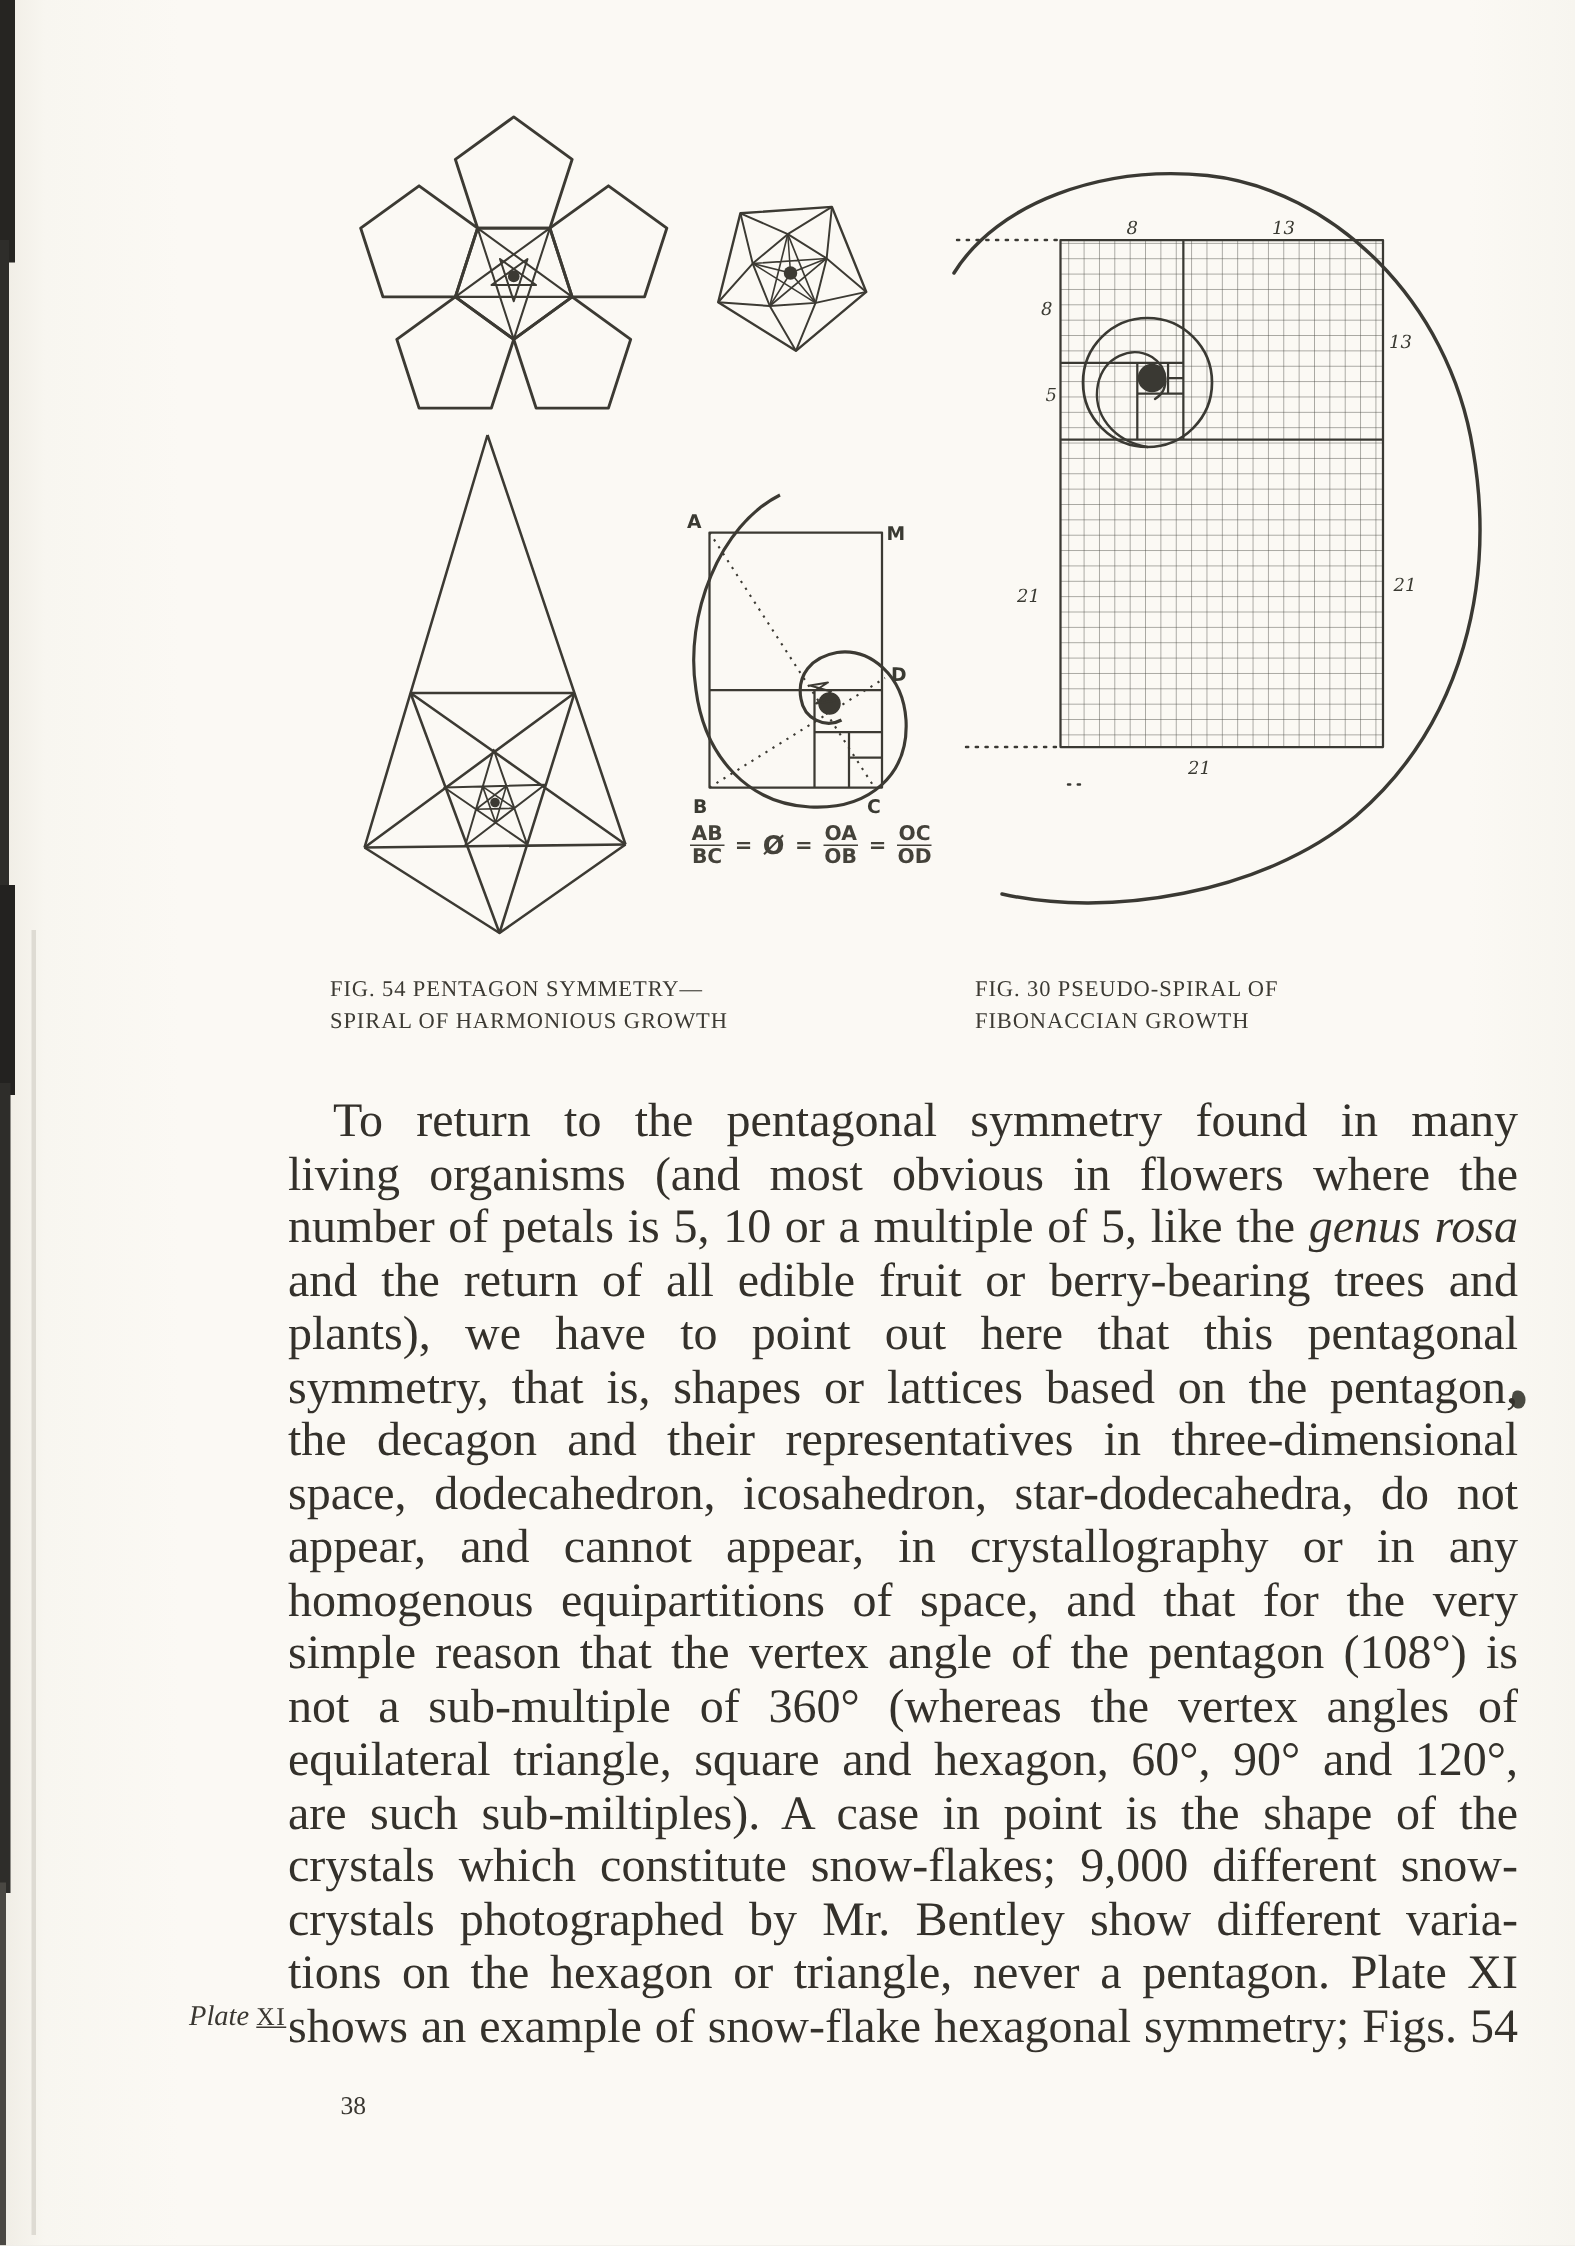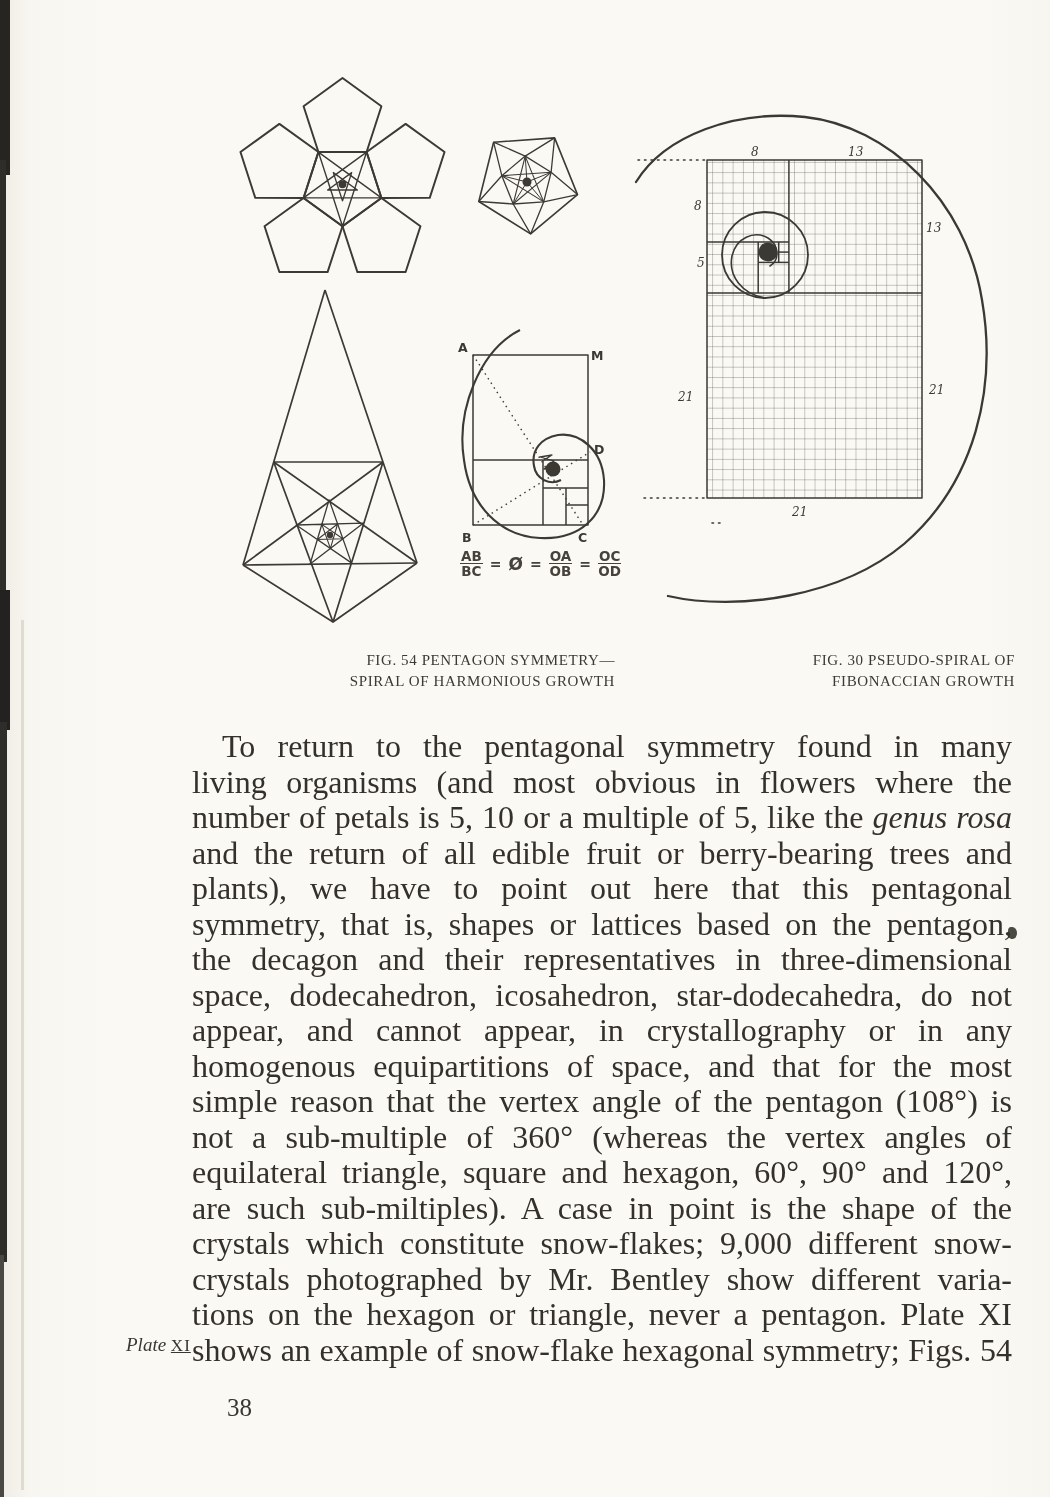--- a/index.html
+++ b/index.html
@@ -9,35 +9,35 @@
     background-image:linear-gradient(90deg, #efece4 0px, #f8f6f0 30px, #fbf9f4 120px, #fbf9f4 980px, #f7f5ef 1050px);
     font-family:"Liberation Serif", serif;color:#35322c;
   }
   .abs{position:absolute;}
   
   .gutter{background:#2e2d2a;}
   .streak{background:#dedbd3;}
   .speck{background:#4a4a42;border-radius:40% 60% 55% 45%;}
   
   .caption{
-    text-align:right;font-size:15px;line-height:21px;letter-spacing:0.6px;
+    text-align:left;font-size:15px;line-height:21px;letter-spacing:0.6px;
     color:#3c3a33;font-family:"Liberation Serif",serif;
   }
   
   #bodytext{font-size:32px;line-height:35.5px;color:#34312b;}
   .bline{
     text-align:justify;text-align-last:justify;white-space:normal;
     height:35.5px;overflow:visible;
   }
   .bline.lastline{}
   .indent{padding-left:30px;}
   .it{font-style:italic;}
   #margin-note{font-size:19px;color:#3a3731;}
   #margin-note .caps{font-style:normal;font-size:17px;letter-spacing:1px;text-decoration:underline;}
-  #pagenum{font-size:25px;color:#3a3731;}
+  #pagenum{font-size:17px;color:#3a3731;}
   
   #formula{display:flex;align-items:center;gap:7px;
     font-family:"DejaVu Sans",sans-serif;font-size:13.5px;font-weight:bold;color:#44423a;}
   .frac{display:inline-flex;flex-direction:column;text-align:center;line-height:1.05;}
   .frac .num{border-bottom:1.6px solid #44423a;padding:0 1px;}
   .eqsym{font-size:14px;}
   .phisym{font-size:17px;}
   svg{overflow:visible;}
   svg text{font-family:"DejaVu Serif",serif;fill:#3a3a32;}
   .figlab{font-family:"DejaVu Sans",sans-serif;font-size:12.5px;font-weight:bold;}
@@ -192,21 +192,21 @@
   <div class="abs" id="bodytext" style="left:192px;top:729px;width:820px;">
     <div class="bline indent">To return to the pentagonal symmetry found in many</div>
     <div class="bline">living organisms (and most obvious in flowers where the</div>
     <div class="bline"><span>number of petals is 5, 10 or a multiple of 5, like the </span><span class="it">genus rosa</span></div>
     <div class="bline">and the return of all edible fruit or berry-bearing trees and</div>
     <div class="bline">plants), we have to point out here that this pentagonal</div>
     <div class="bline">symmetry, that is, shapes or lattices based on the pentagon,</div>
     <div class="bline">the decagon and their representatives in three-dimensional</div>
     <div class="bline">space, dodecahedron, icosahedron, star-dodecahedra, do not</div>
     <div class="bline">appear, and cannot appear, in crystallography or in any</div>
-    <div class="bline">homogenous equipartitions of space, and that for the most</div>
+    <div class="bline">homogenous equipartitions of space, and that for the very</div>
     <div class="bline">simple reason that the vertex angle of the pentagon (108°) is</div>
     <div class="bline">not a sub-multiple of 360° (whereas the vertex angles of</div>
     <div class="bline">equilateral triangle, square and hexagon, 60°, 90° and 120°,</div>
     <div class="bline">are such sub-miltiples). A case in point is the shape of the</div>
     <div class="bline">crystals which constitute snow-flakes; 9,000 different snow-</div>
     <div class="bline">crystals photographed by Mr. Bentley show different varia-</div>
     <div class="bline">tions on the hexagon or triangle, never a pentagon. Plate XI</div>
     <div class="bline lastline">shows an example of snow-flake hexagonal symmetry; Figs. 54</div>
   </div>
 

